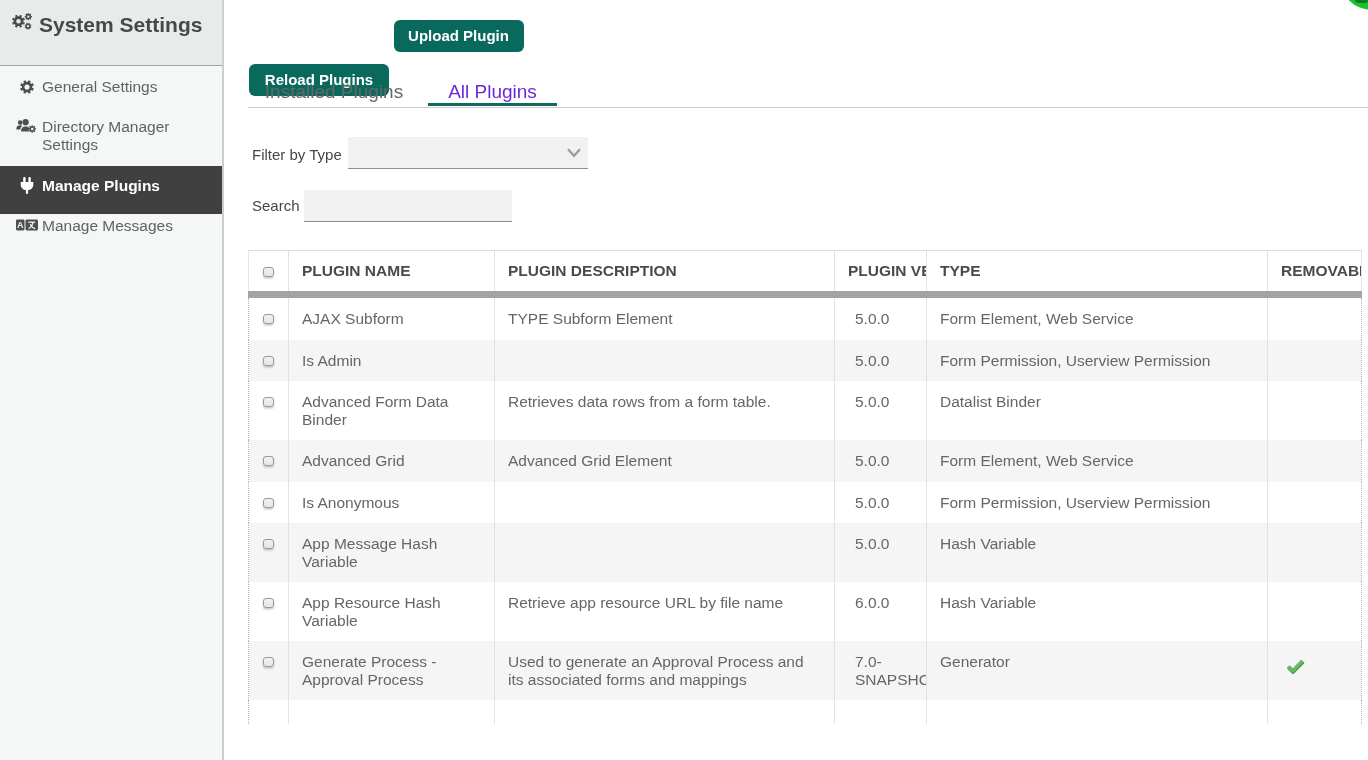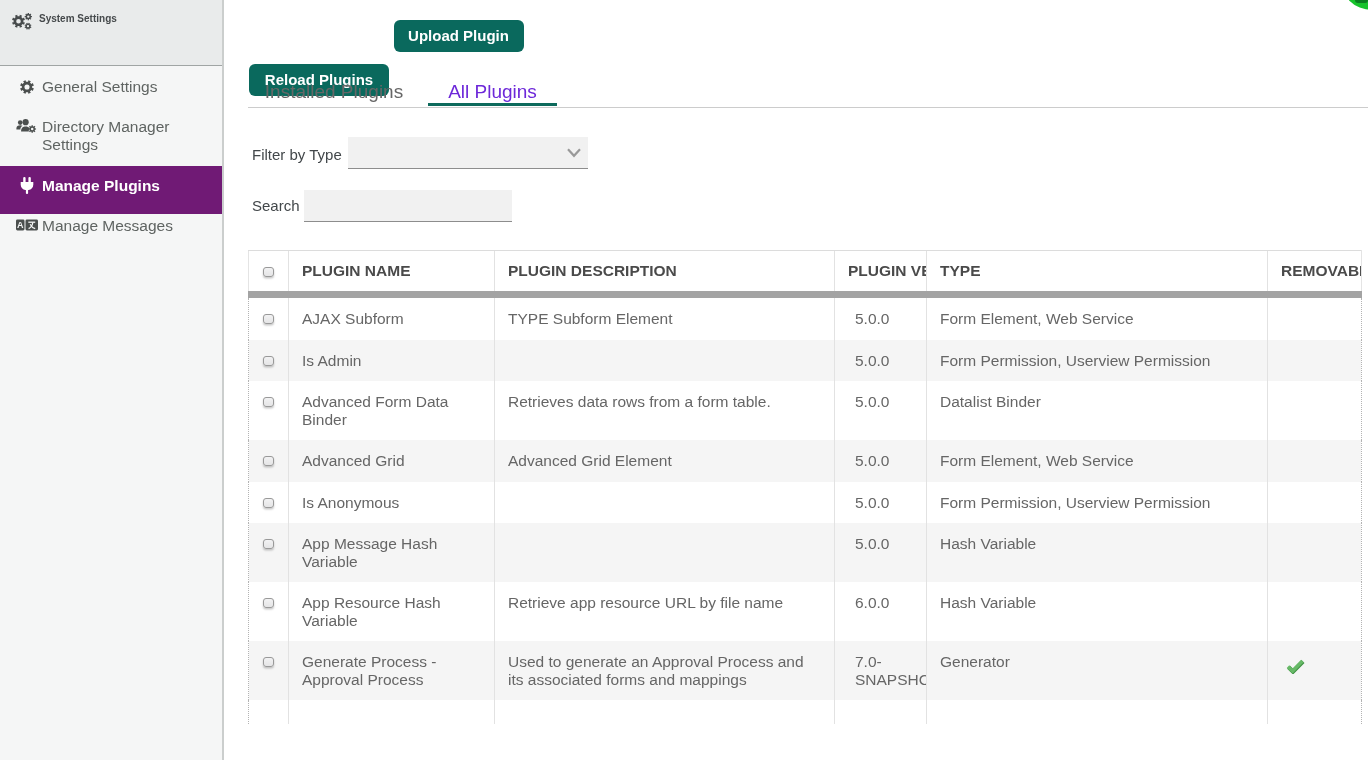--- a/index.html
+++ b/index.html
@@ -5,26 +5,26 @@
 * { margin:0; padding:0; box-sizing:border-box; }
 html,body { width:1368px; height:760px; overflow:hidden; background:#fff;
   font-family:"Liberation Sans", sans-serif; }
 .abs { position:absolute; }
 
 
 #sidebar { position:absolute; left:0; top:0; width:224px; height:760px;
   background:#f5f6f6; border-right:2px solid #cbcecd; }
 #sbhead { position:absolute; left:0; top:0; width:222px; height:66px;
   background:#e9ebeb; border-bottom:1.5px solid #a0a5a4; }
-#sbhead .ttl { position:absolute; left:39px; top:13px; font-size:10px; font-weight:bold; color:#45494b; }
+#sbhead .ttl { position:absolute; left:39px; top:13px; font-size:21px; font-weight:bold; color:#45494b; }
 .mi { position:absolute; left:0; width:222px; font-size:15.5px; color:#5f6462; }
 .mi .txt { position:absolute; left:42px; top:0; line-height:18px; }
 #mi-gen  { top:78px;  height:28px; }
 #mi-dir  { top:118px; height:46px; }
-#mi-plg  { top:166px; height:48px; background:#701a75; color:#fff; font-weight:bold; }
+#mi-plg  { top:166px; height:48px; background:#404040; color:#fff; font-weight:bold; }
 #mi-msg  { top:217px; height:28px; }
 .icn { position:absolute; }
 
 
 #main { position:absolute; left:224px; top:0; width:1144px; height:760px; background:#fff; }
 .btn { position:absolute; top:20px; height:32px; border-radius:6px; background:#0a695d;
   color:#fff; font-size:15px; font-weight:bold; text-align:center; line-height:32px; }
 #btn1 { left:25px; width:140px;margin-top:44px; }
 #btn2 { left:169.5px; width:130px; }
 

